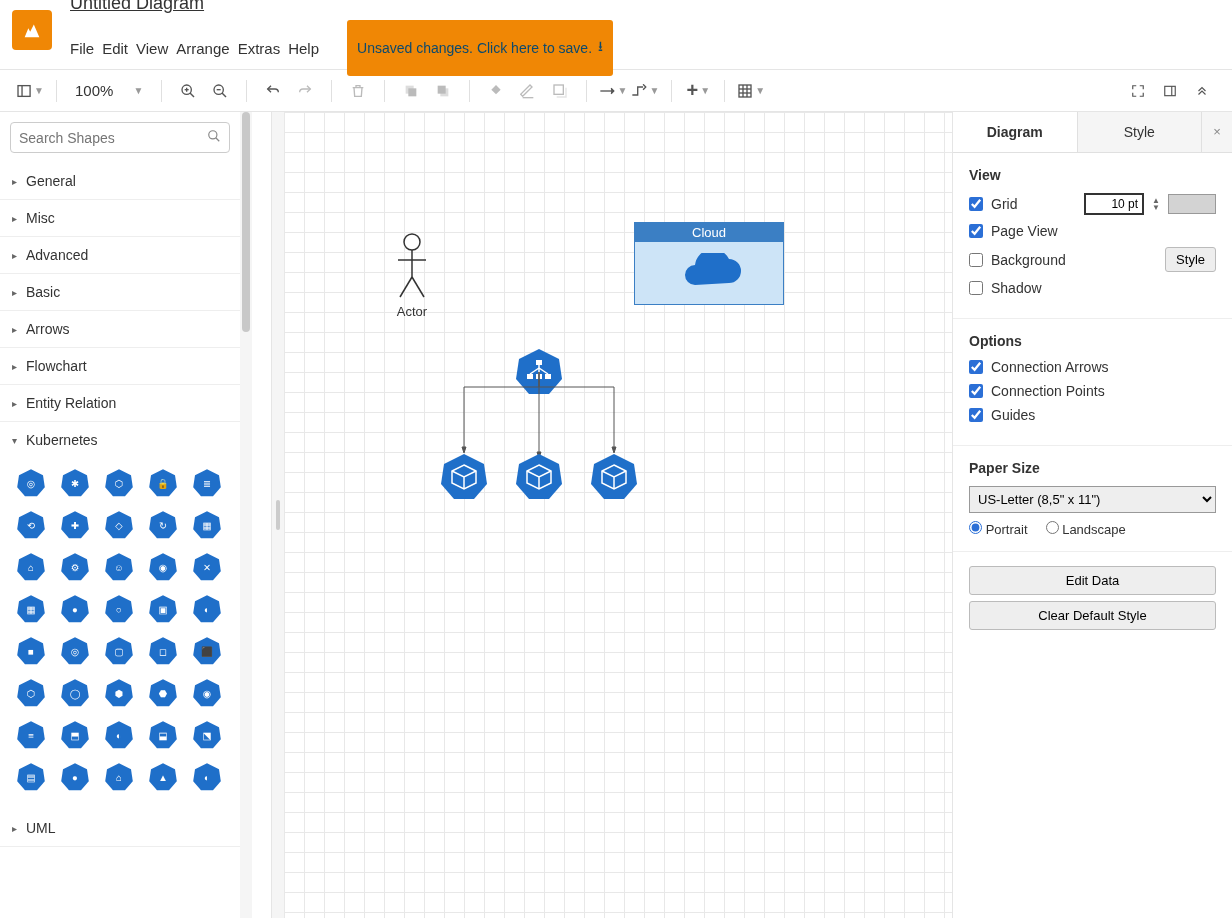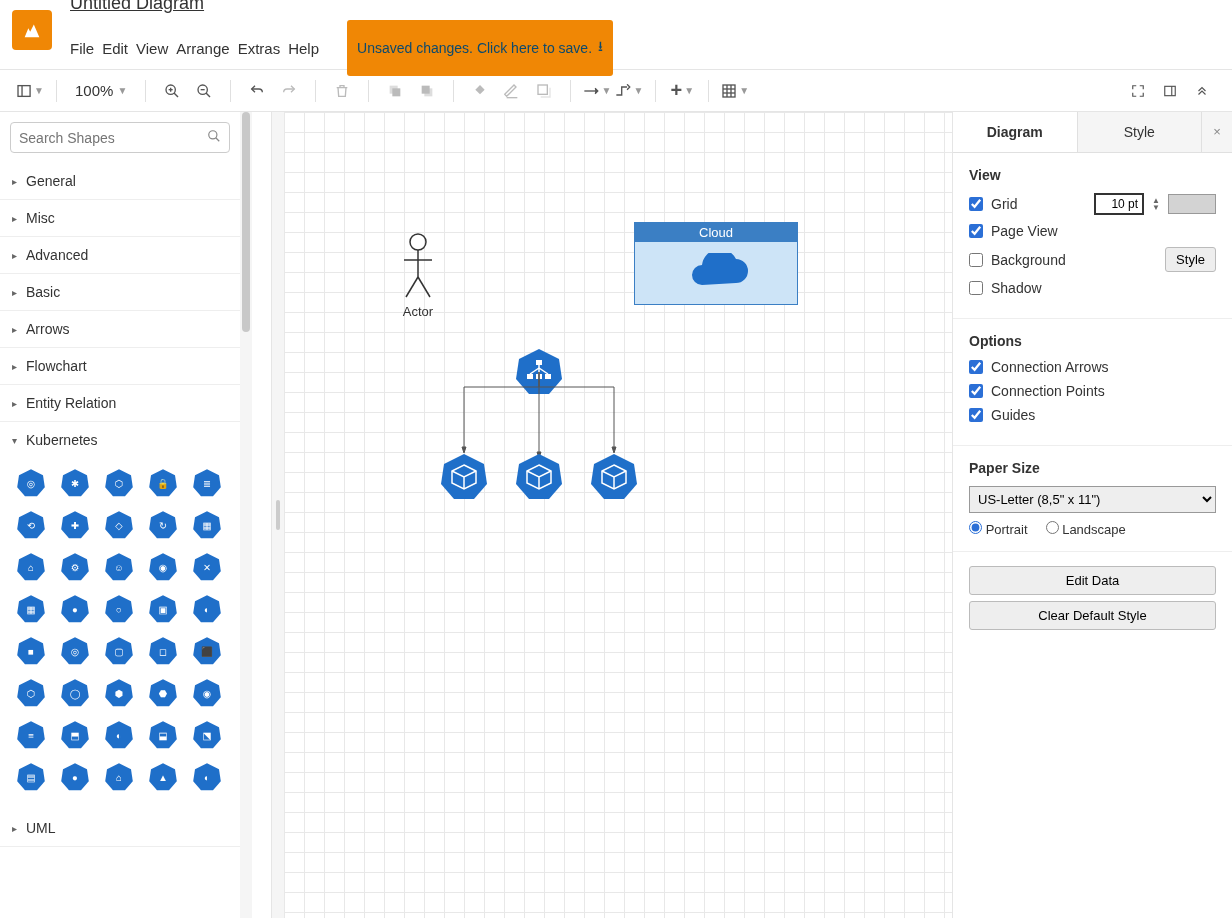--- a/index.html
+++ b/index.html
@@ -16,21 +16,21 @@
 .save-banner { background: #f08705; color: #0c4a6e; padding: 16px 10px; border-radius: 3px; font-size: 14px; display: inline-flex; align-items: center; gap: 6px; margin-left: 20px; }
 .header-right { display:flex; align-items:center; gap:12px; flex-direction:column; align-items:flex-end;}
 .share-btn { background: #f08705; color: #000; border: none; padding: 8px 18px; border-radius: 3px; font-size: 15px; cursor: pointer; display: inline-flex; align-items: center; gap: 6px; }
 .globe-icon { width:18px; height:18px; color:#666; margin-bottom:6px;}
 
 
 .toolbar { display: flex; align-items: center; padding: 6px 16px; border-bottom: 1px solid #e5e5e5; height: 42px; gap: 4px; }
 .tb-sep { width: 1px; height: 22px; background: #e0e0e0; margin: 0 8px; }
 .tb-btn { width: 28px; height: 28px; display: inline-flex; align-items: center; justify-content: center; cursor: pointer; color: #555; border-radius:2px;}
 .tb-btn.disabled { color: #bbb; cursor: default; }
-.zoom { font-size: 15px; padding: 0 6px; cursor: pointer; display:inline-flex; align-items:center; gap:2px;}
+.zoom { font-size: 15px; padding: 0 6px; cursor: pointer; display:inline-flex; align-items:center; gap:18px;}
 .tb-spacer { flex:1; }
 .caret { font-size:10px; color:#999; margin-left:2px; }
 
 
 .body { display: flex; height: calc(918px - 70px - 42px); }
 .sidebar-left { width: 272px; border-right: 1px solid #e5e5e5; display:flex; position:relative;}
 .sidebar-content { width: 240px; overflow-y:auto; padding-bottom:20px;}
 .sidebar-scroll { width:12px; background:#f5f5f5; position:relative;}
 .scroll-thumb { position:absolute; top:0; width:8px; left:2px; height:220px; background:#c8c8c8; border-radius:4px;}
 .canvas-area { flex: 1; display:flex; position:relative;}
@@ -47,39 +47,39 @@
 .palette-cat { padding: 10px 12px; border-bottom: 1px solid #eee; cursor: pointer; font-size: 14px; display:flex; align-items:center; gap:6px;}
 .palette-cat .arrow { font-size:10px; color:#666; width:8px;}
 .palette-cat.expanded { border-bottom: none; }
 
 
 .shape-grid { display: grid; grid-template-columns: repeat(5, 1fr); gap: 8px; padding: 8px 14px 16px; }
 .shape-cell { width: 34px; height: 34px; display:flex; align-items:center; justify-content:center; cursor: grab; }
 .hept { width:30px; height:30px; }
 
 
-.actor { position:absolute; left:116px; top:120px; text-align:center;}
+.actor { position:absolute; left:110px; top:120px; text-align:center;}
 .actor svg { display:block; margin:0 auto;}
 .actor-label { font-size:13px; margin-top:2px;}
-.cloud-box { position:absolute; left:350px; top:110px; width:164px; border:1px solid #3b7fc4; background:#9cc8eb; }
+.cloud-box { position:absolute; left:350px; top:110px; width:150px; border:1px solid #3b7fc4; background:#9cc8eb; }
 .cloud-header { background:#3b7fc4; color:#fff; text-align:center; font-size:13px; padding:2px 0;}
 .cloud-body { height:62px; display:flex; align-items:center; justify-content:center; background:#cde4f7;}
 .hex-node { position:absolute; }
 
 
 .rp-tabs { display:flex; border-bottom:1px solid #e0e0e0; }
 .rp-tab { flex:1; text-align:center; padding:12px 0; font-size:14px; cursor:pointer; background:#f5f5f5; border-right:1px solid #e0e0e0;}
 .rp-tab.active { background:#fff; font-weight:bold; }
 .rp-close { width:30px; text-align:center; padding:12px 0; color:#888; cursor:pointer; background:#f5f5f5;}
 .rp-section { padding: 14px 16px; border-bottom:1px solid #eee;}
 .rp-h { font-weight:bold; font-size:14px; margin-bottom:10px;}
 .rp-row { display:flex; align-items:center; gap:8px; margin-bottom:8px; font-size:14px;}
 .rp-row input[type=checkbox]{ width:14px; height:14px; accent-color:#2b6fd6;}
 .rp-row label { flex:1; }
-.grid-input { width:50px; border:2px solid #333; padding:2px 4px; font-size:12px; text-align:right;}
+.grid-input { width:60px; border:2px solid #333; padding:2px 4px; font-size:12px; text-align:right;}
 .color-swatch { width:48px; height:20px; border:1px solid #999; background:#d3d3d3; cursor:pointer;}
 .img-btn { border:1px solid #bbb; background:#eee; padding:4px 10px; border-radius:3px; cursor:pointer; font-size:13px;}
 .rp-select { width:100%; padding:4px; border:1px solid #999; background:#eee; font-size:13px;}
 .rp-btn-full { width:100%; padding:6px; border:1px solid #bbb; background:#eee; border-radius:3px; cursor:pointer; font-size:13px; margin-bottom:6px;}
 .radio-row { display:flex; gap:18px; align-items:center; margin-top:8px;}
 .radio-row input { accent-color:#2b6fd6; }
 .stepper{ display:flex; flex-direction:column; font-size:8px; line-height:7px; color:#666;}
 </style>
 </head>
 <body>

